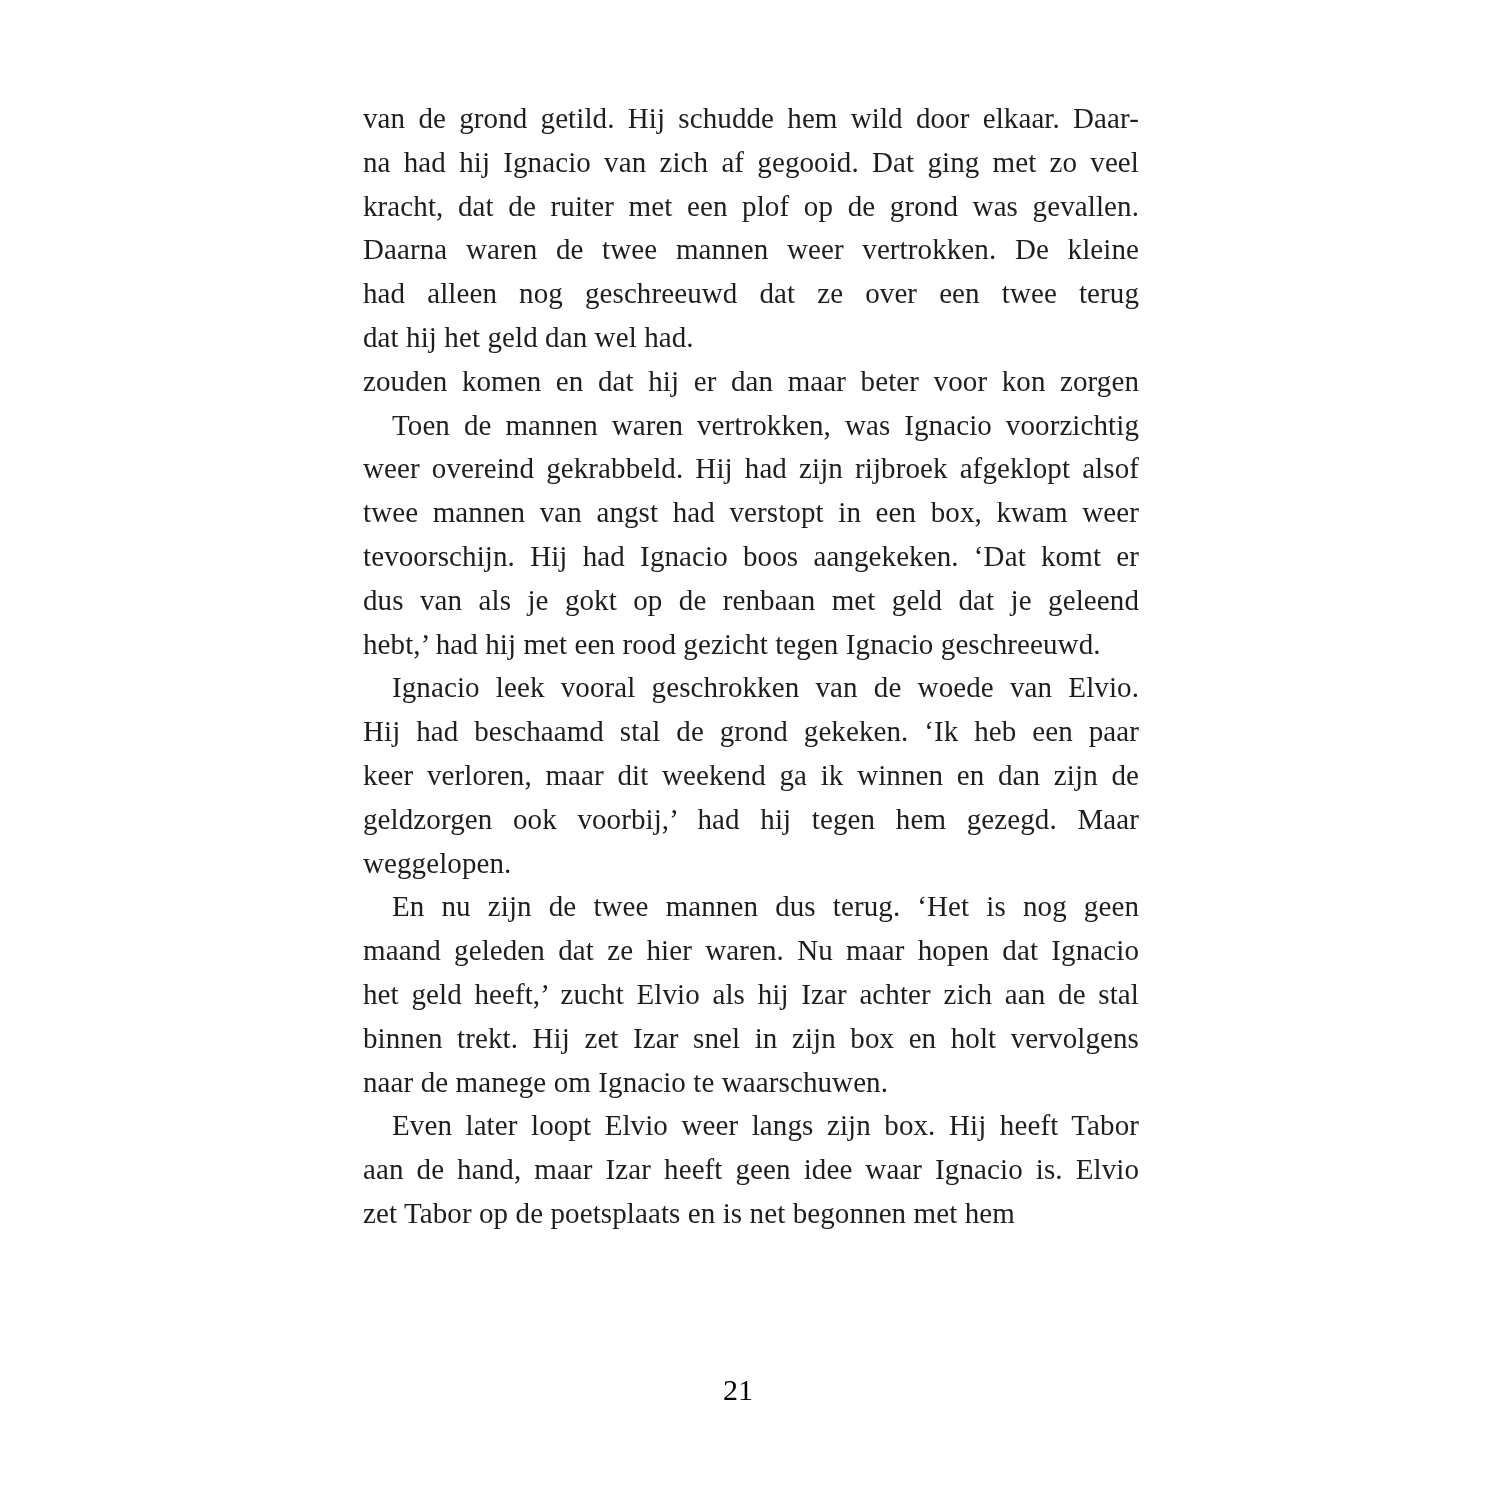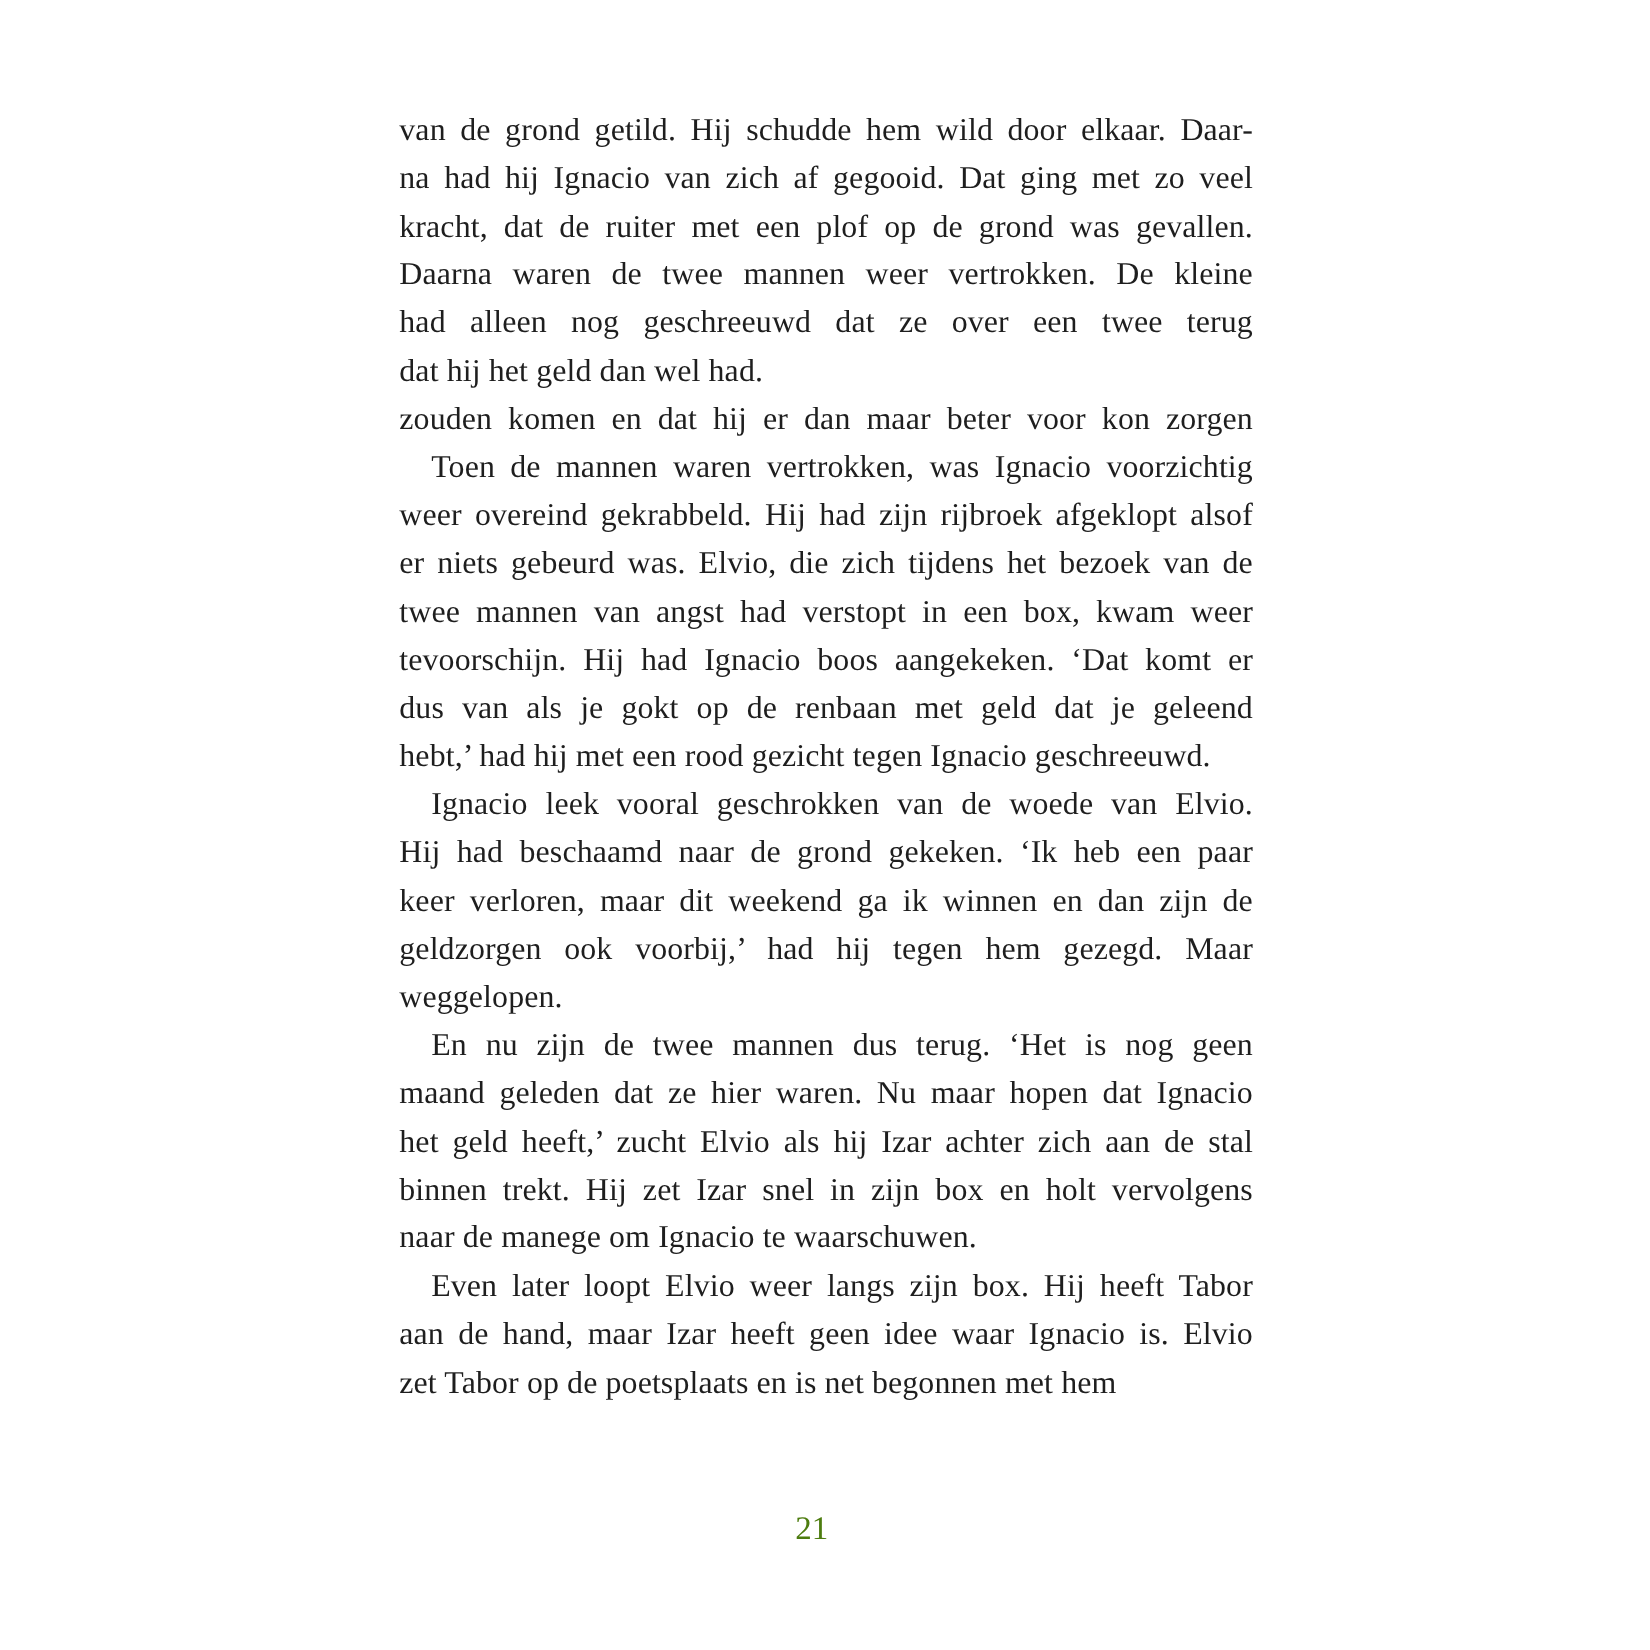--- a/index.html
+++ b/index.html
@@ -39,21 +39,21 @@
   }
   .line.indent {
     padding-left: 29px;
   }
   .page-number {
     position: absolute;
     left: 363px;
     top: 1372px;
     width: 750px;
     text-align: center;
-    color: #4d7c0f;
+    color: #000000;
     font-size: 30px;
     line-height: 36px;
   }
 </style>
 </head>
 <body>
 
 <div class="page">
   <div class="text-block">
       <div class="paragraph">
@@ -61,29 +61,28 @@
         <span class="line">na had hij Ignacio van zich af gegooid. Dat ging met zo veel</span>
         <span class="line">kracht, dat de ruiter met een plof op de grond was gevallen.</span>
         <span class="line">Daarna waren de twee mannen weer vertrokken. De kleine</span>
         <span class="line">had alleen nog geschreeuwd dat ze over een twee terug</span>
         <span class="line last">dat hij het geld dan wel had.</span>
         <span class="line">zouden komen en dat hij er dan maar beter voor kon zorgen</span>
       </div>
       <div class="paragraph">
         <span class="line indent">Toen de mannen waren vertrokken, was Ignacio voorzichtig</span>
         <span class="line">weer overeind gekrabbeld. Hij had zijn rijbroek afgeklopt alsof</span>
-        <span class="line">er niets gebeurd was. Elvio, die zich tijdens het bezoek van de</span>
         <span class="line">twee mannen van angst had verstopt in een box, kwam weer</span>
         <span class="line">tevoorschijn. Hij had Ignacio boos aangekeken. ‘Dat komt er</span>
         <span class="line">dus van als je gokt op de renbaan met geld dat je geleend</span>
         <span class="line last">hebt,’ had hij met een rood gezicht tegen Ignacio geschreeuwd.</span>
       </div>
       <div class="paragraph">
         <span class="line indent">Ignacio leek vooral geschrokken van de woede van Elvio.</span>
-        <span class="line">Hij had beschaamd naar de grond gekeken. ‘Ik heb een paar</span>
+        <span class="line">Hij had beschaamd stal de grond gekeken. ‘Ik heb een paar</span>
         <span class="line">keer verloren, maar dit weekend ga ik winnen en dan zijn de</span>
         <span class="line">geldzorgen ook voorbij,’ had hij tegen hem gezegd. Maar</span>
         <span class="line last">weggelopen.</span>
       </div>
       <div class="paragraph">
         <span class="line indent">En nu zijn de twee mannen dus terug. ‘Het is nog geen</span>
         <span class="line">maand geleden dat ze hier waren. Nu maar hopen dat Ignacio</span>
         <span class="line">het geld heeft,’ zucht Elvio als hij Izar achter zich aan de stal</span>
         <span class="line">binnen trekt. Hij zet Izar snel in zijn box en holt vervolgens</span>
         <span class="line last">naar de manege om Ignacio te waarschuwen.</span>

